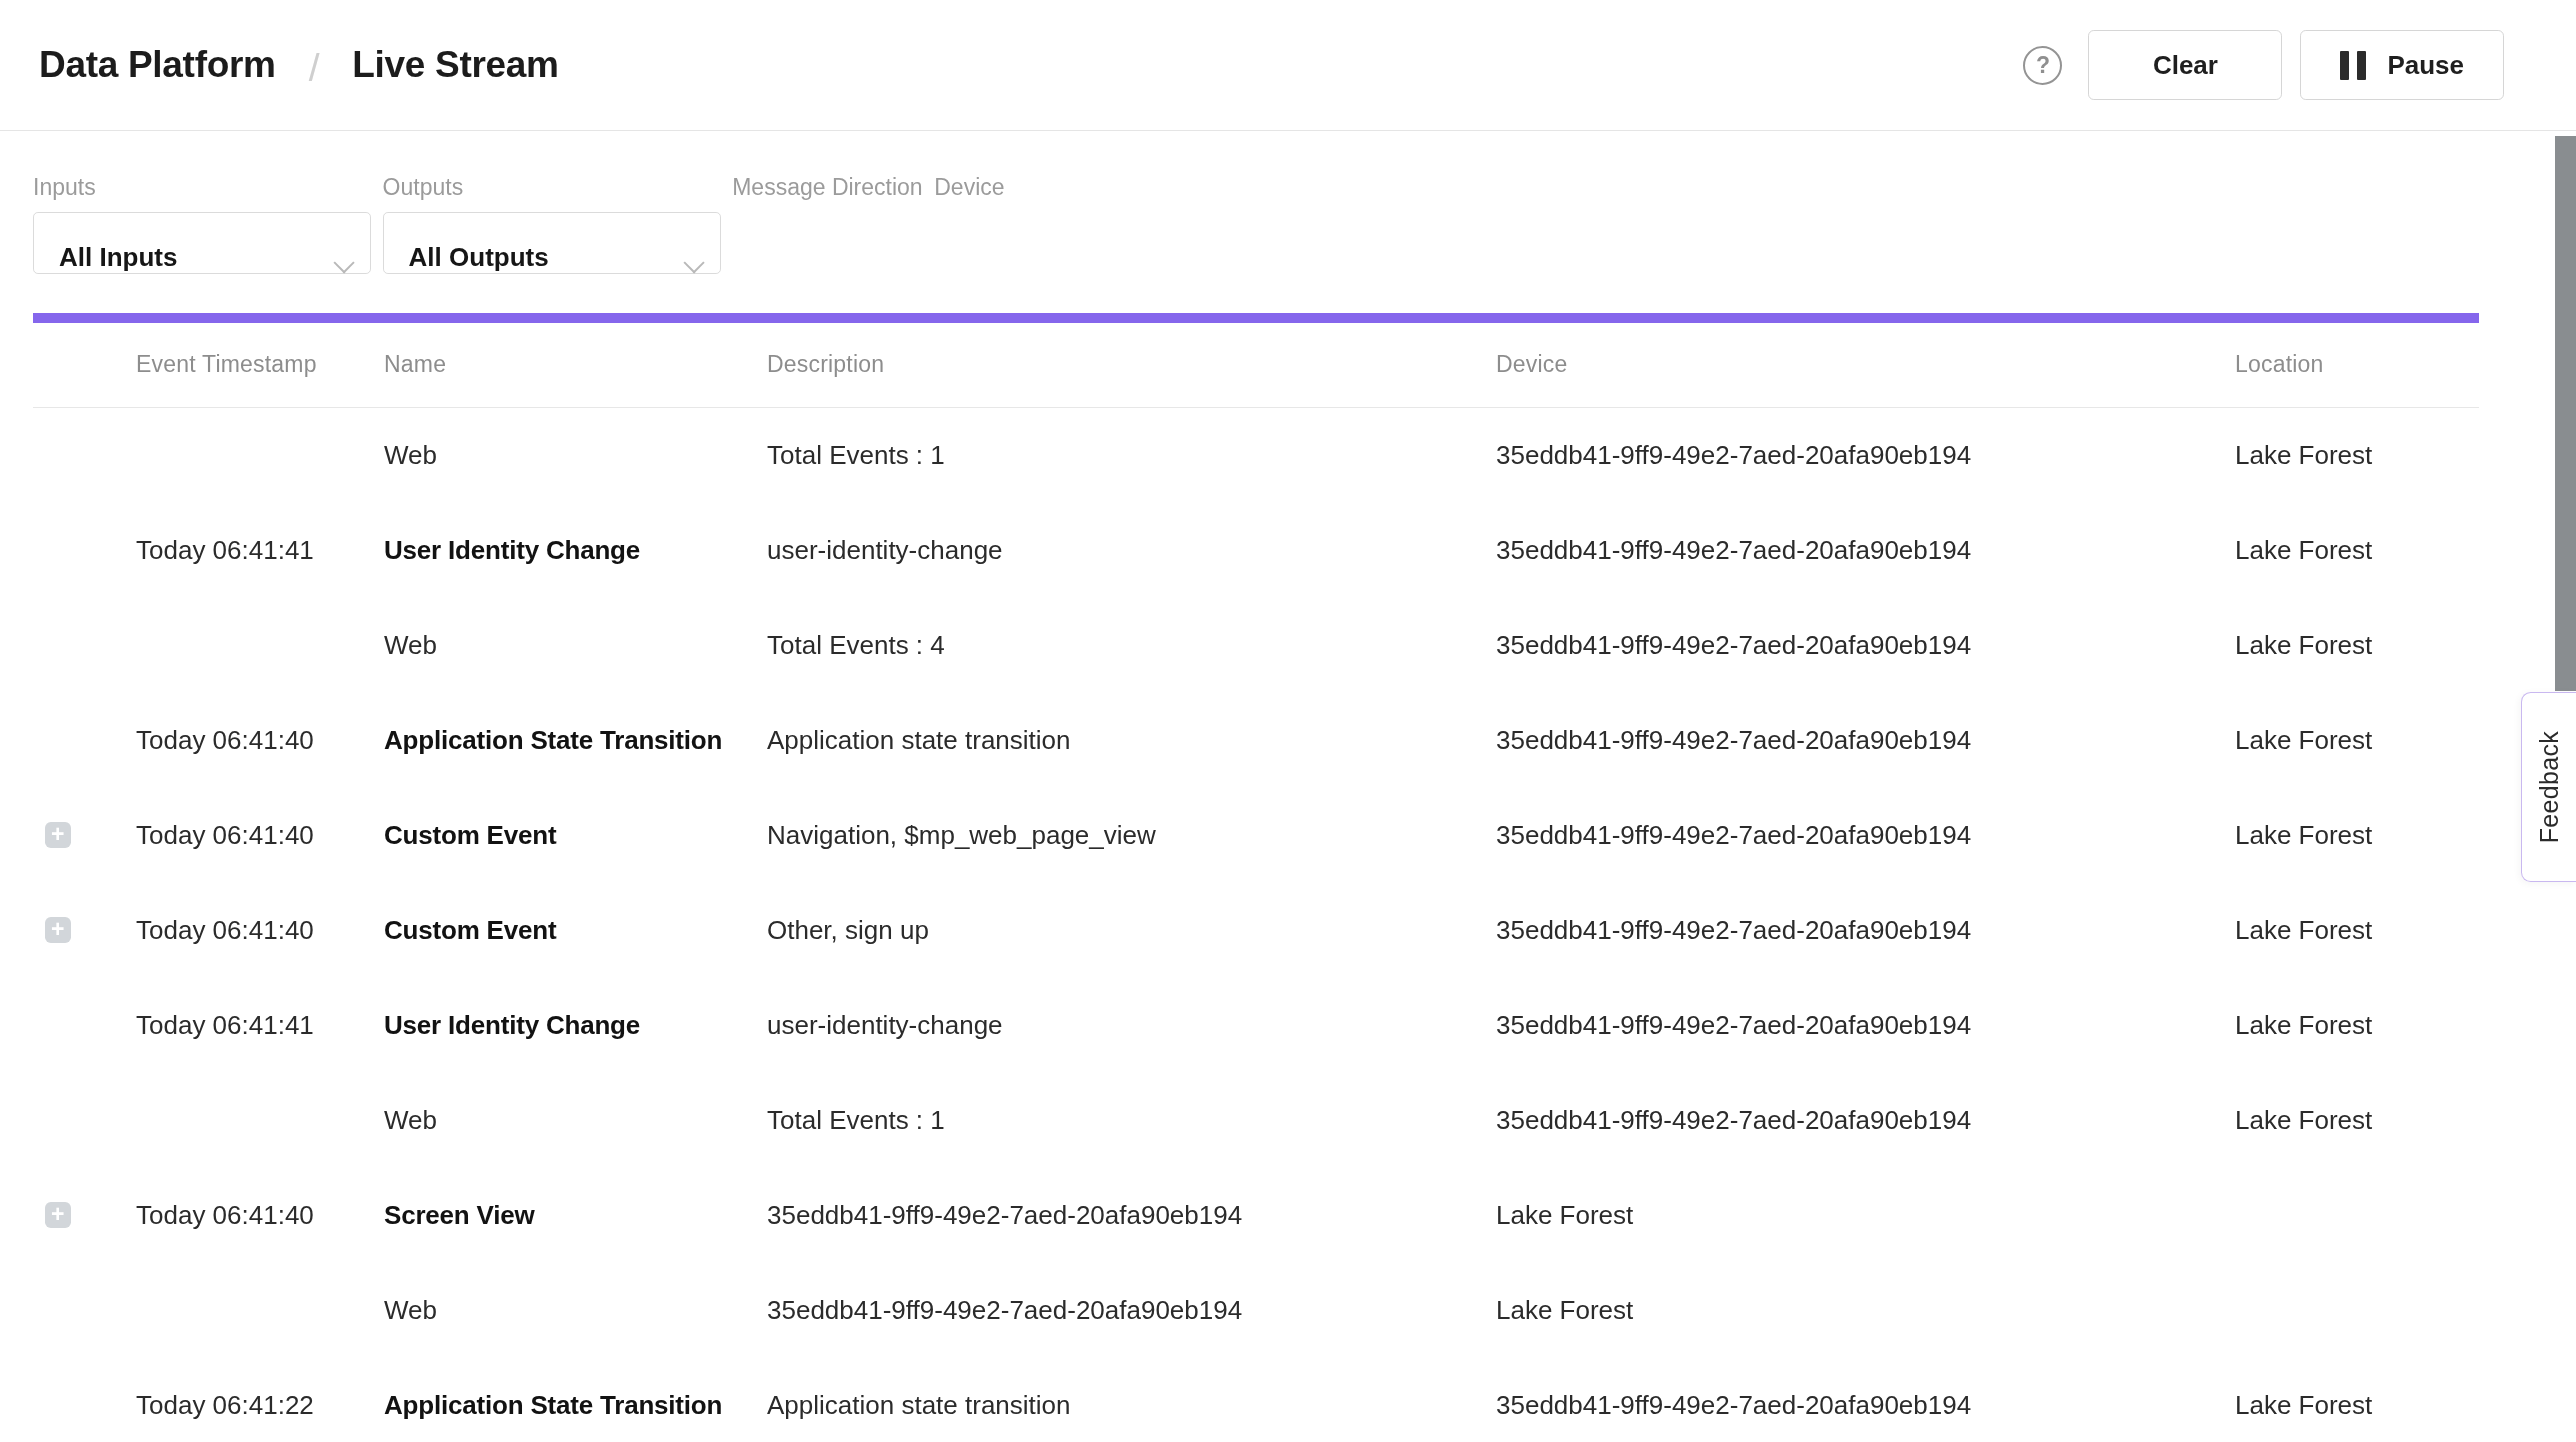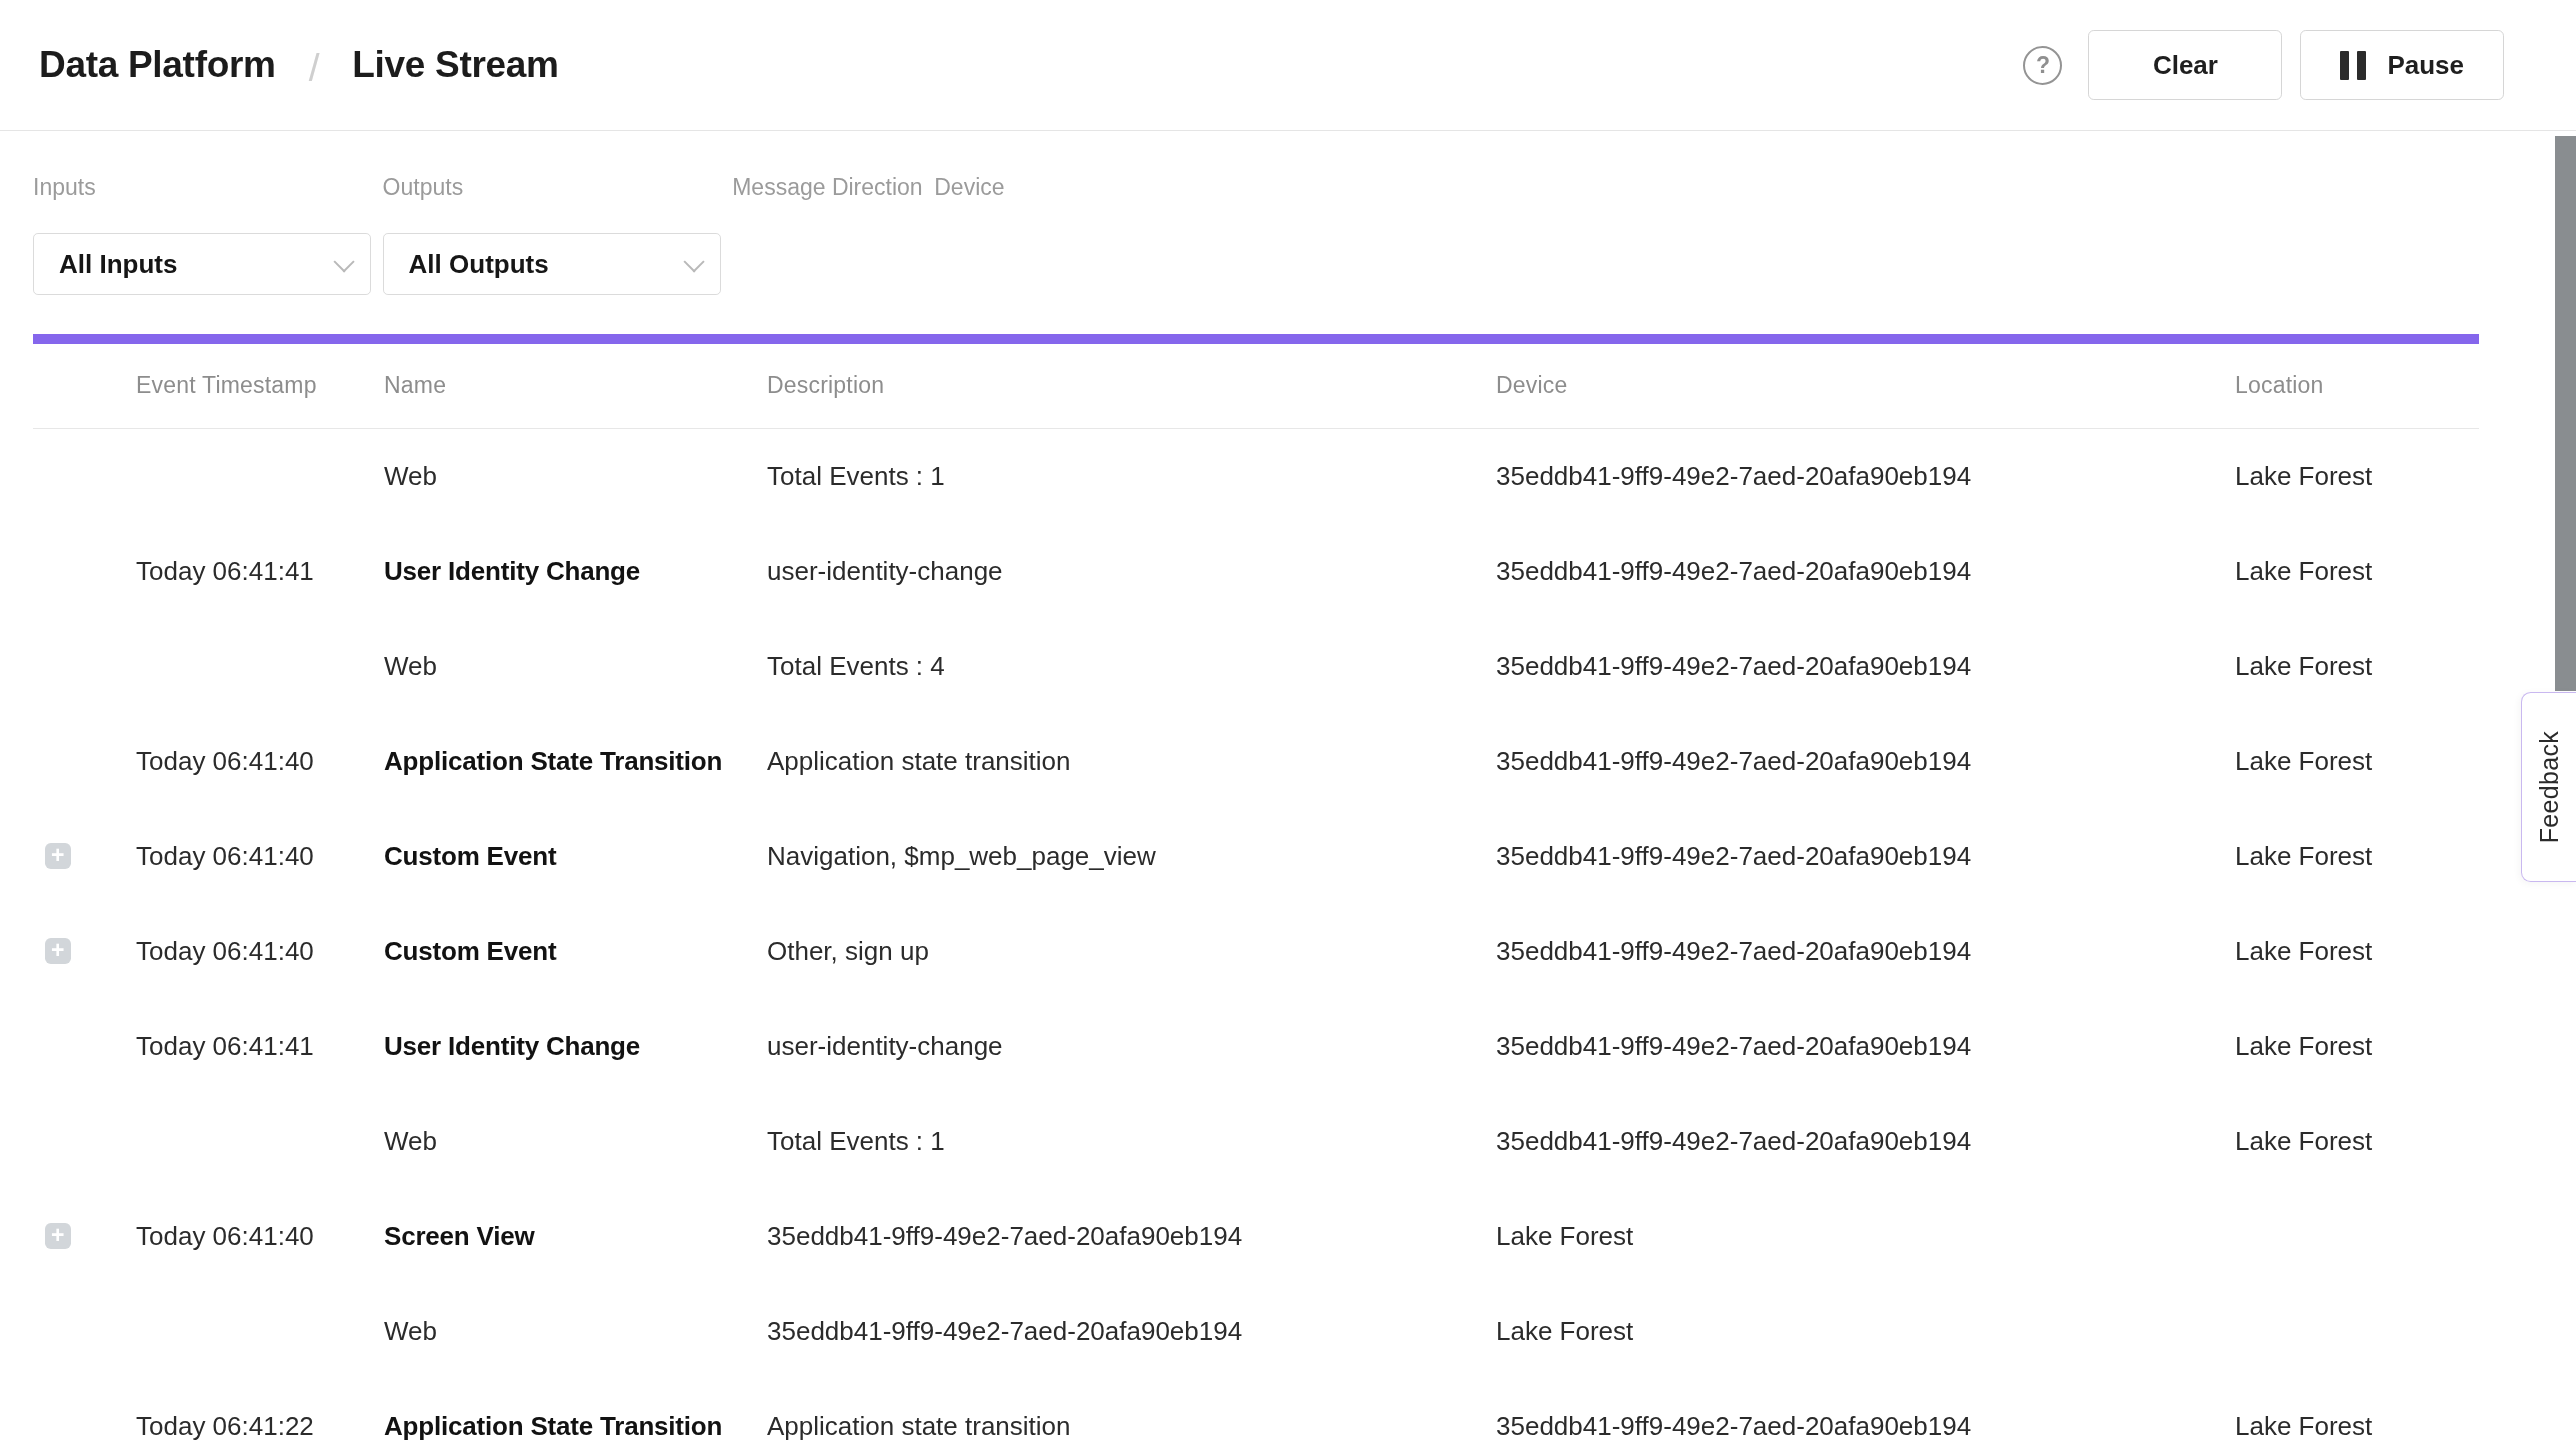--- a/index.html
+++ b/index.html
@@ -30,23 +30,23 @@
   .btn{height:70px;min-width:194px;background:#fff;border:1.9px solid var(--btn-border);
     border-radius:5.8px;display:flex;align-items:center;justify-content:center;
     font-size:26px;font-weight:700;color:#1f1f1f;cursor:pointer;padding:0 39px;}
   .btn-clear{margin-left:26px;}
   .btn-pause{margin-left:17.5px;}
   .pause-icon{display:inline-flex;gap:8.7px;margin-right:21.4px;}
   .pause-icon span{display:block;width:8.7px;height:29px;background:#2b2b2b;border-radius:1px;}
 
   
   .filters{padding:43px 0 0 33px;display:flex;gap:11.6px;}
-  .filter-label{font-size:23px;color:var(--text-gray);margin-bottom:32px;line-height:27px;}
+  .filter-label{font-size:23px;color:var(--text-gray);margin-bottom:11px;line-height:27px;}
   .filter-select{width:338px;height:62px;border:1.9px solid #dbdbdb;border-radius:4.9px;
-    display:flex;align-items:center;justify-content:space-between;
+    display:flex;align-items:flex-end;justify-content:space-between;
     padding:0 21.4px 0 25px;background:#fff;cursor:pointer;}
   .filter-value{font-size:26px;font-weight:700;color:#161616;}
   .chevron{width:14.6px;height:14.6px;border-right:2.9px solid #b9b9b9;border-bottom:2.9px solid #b9b9b9;
     transform:rotate(45deg) translateY(-3.9px);}
 
   
   .accent-bar{margin:39px 0 0 33px;width:2446px;height:9.7px;background:var(--accent);}
 
   
   .table{margin-left:33px;width:2446px;}

